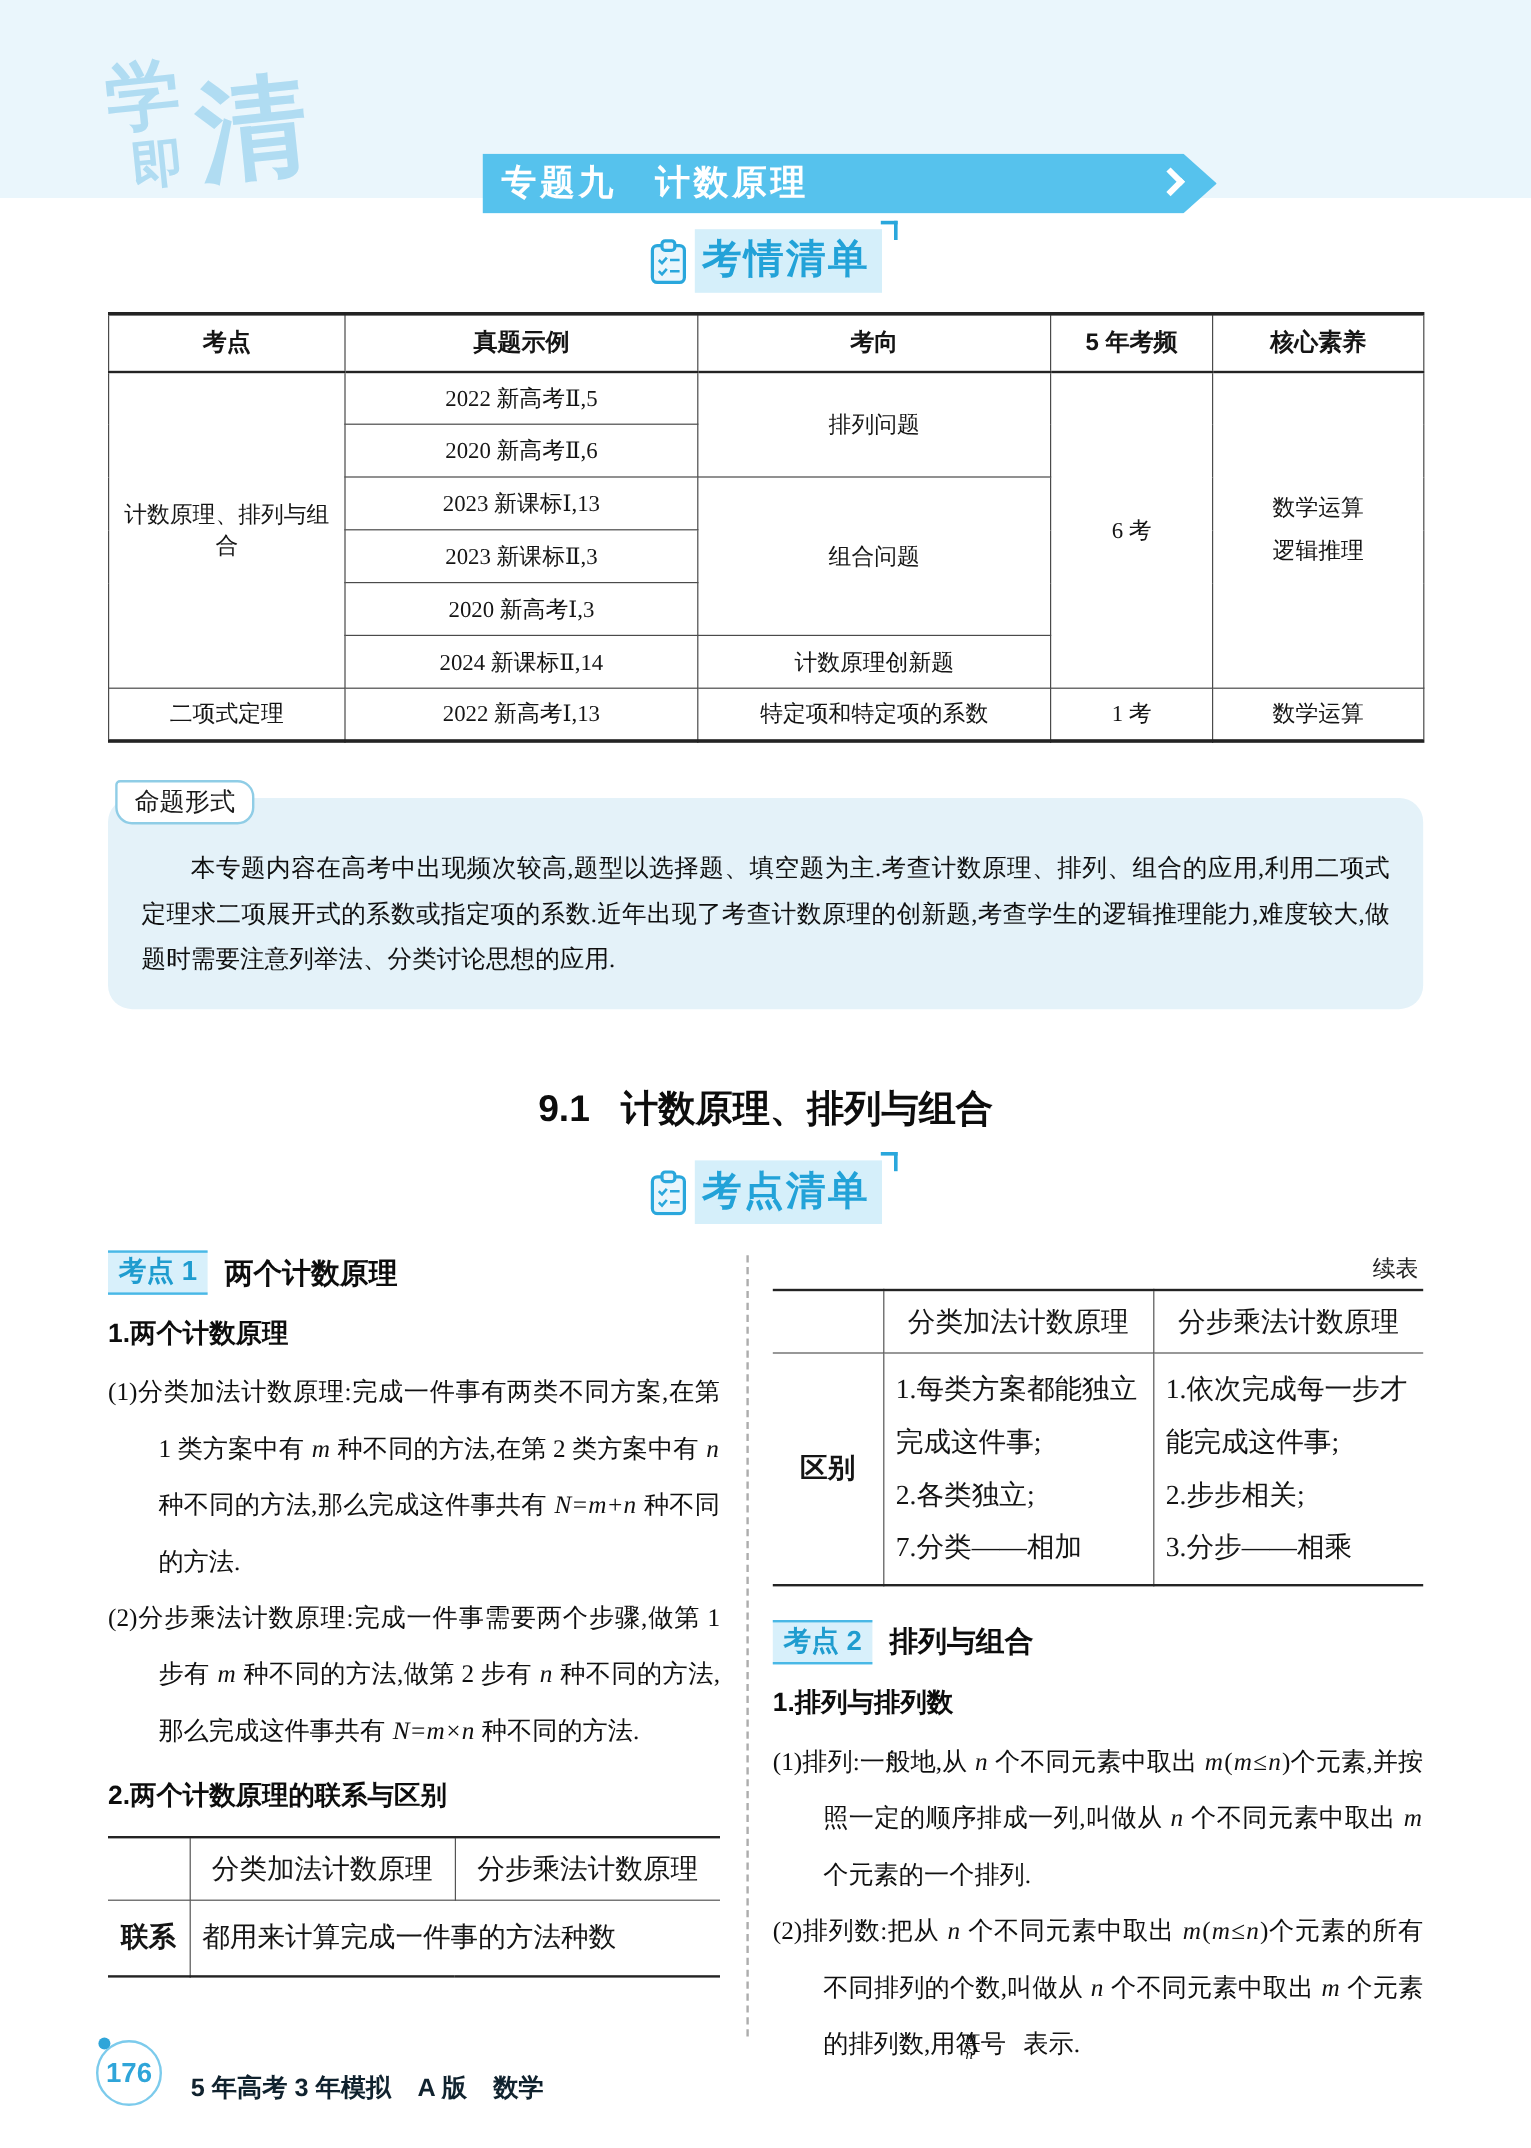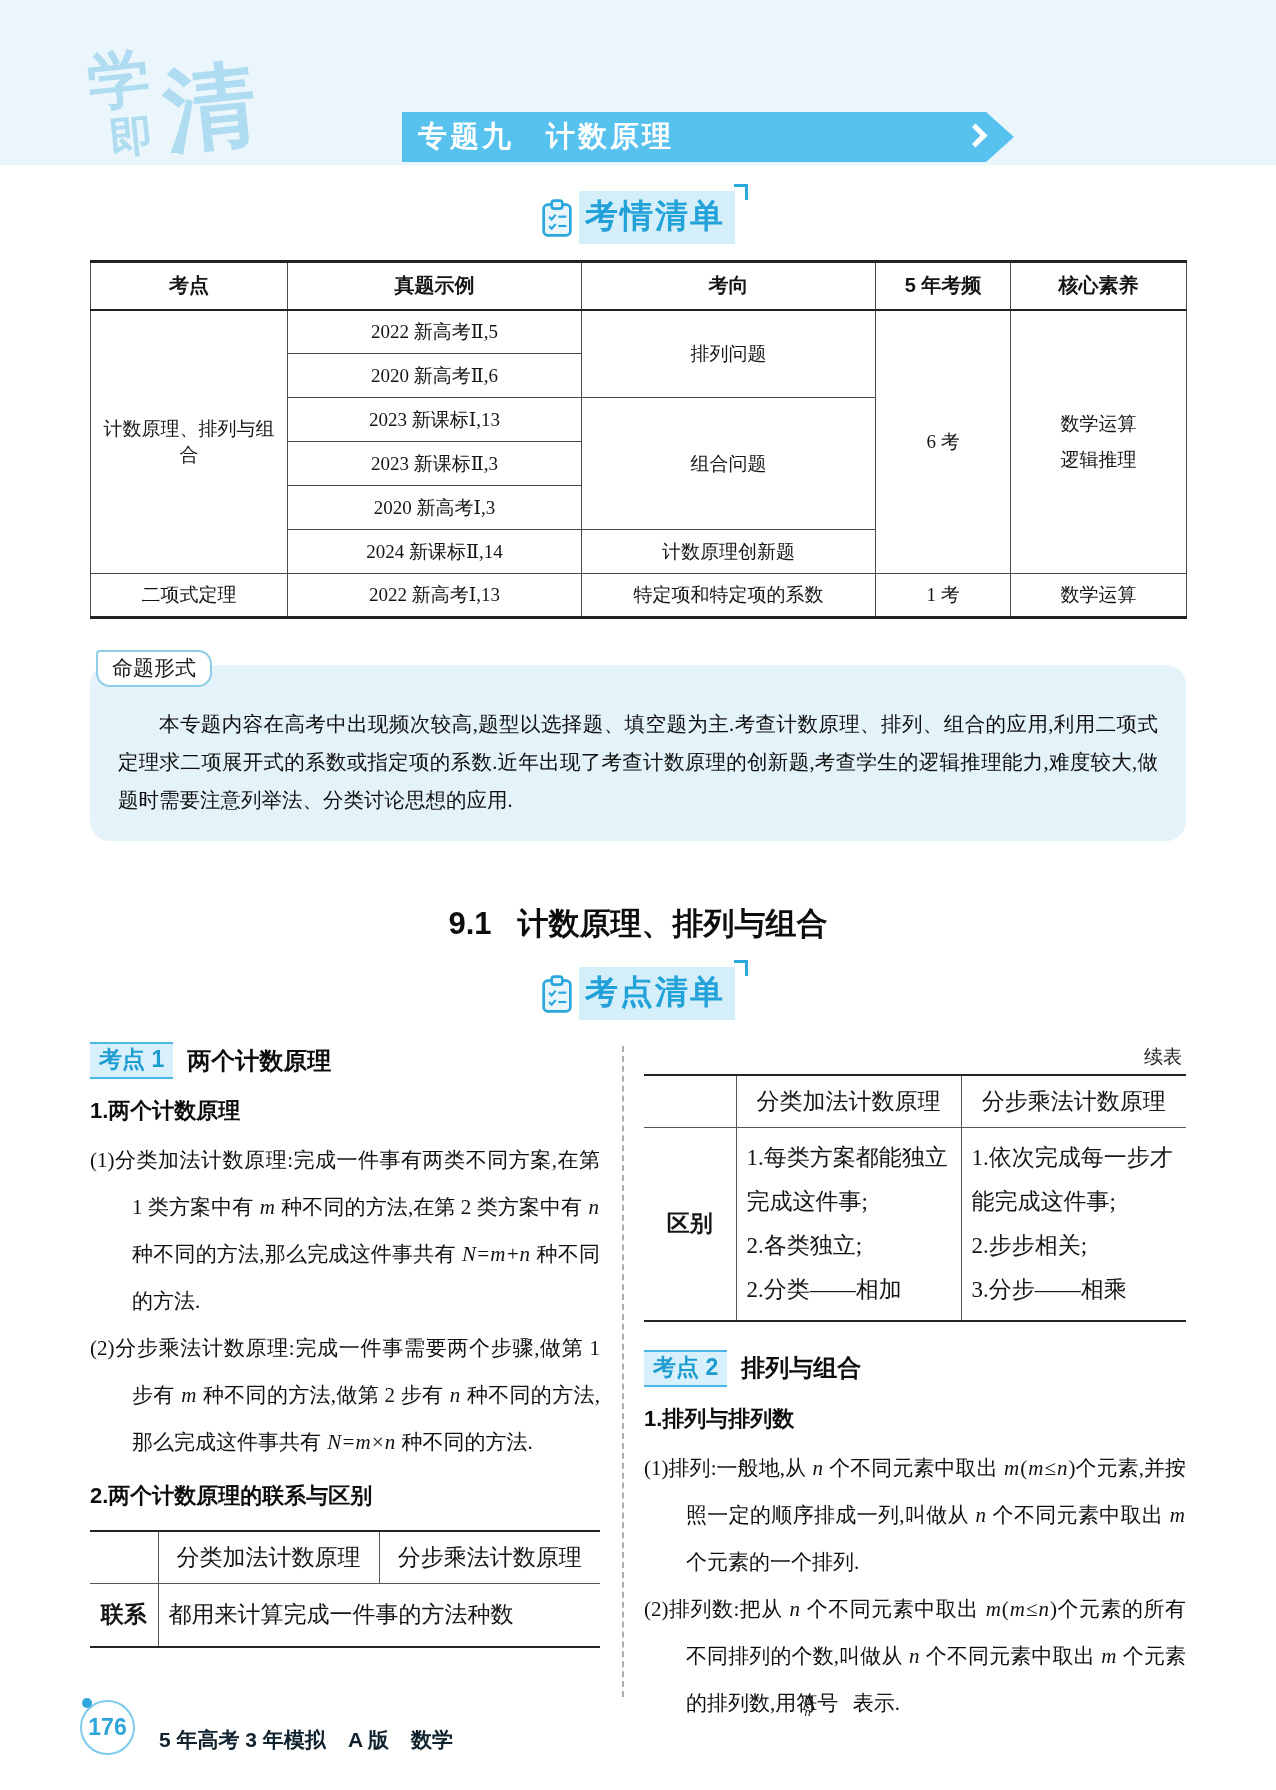--- a/index.html
+++ b/index.html
@@ -7,21 +7,21 @@
   body { font-family:"Liberation Serif","DejaVu Serif",serif; color:#151515; }
   .page { position:relative; width:1276px; height:1790px; background:#ffffff; overflow:hidden; margin:0 auto; }
 
   
   .top-band { position:relative; width:100%; height:165px; background:#eaf6fc; }
   .logo { position:absolute; left:78px; top:30px; width:200px; height:160px; color:#b0dcf2; font-family:"Liberation Sans","DejaVu Sans",sans-serif; font-weight:bold; }
   .logo span { position:absolute; display:block; transform:rotate(-6deg); }
   .logo .lg1 { left:10px; top:8px;  font-size:62px; }
   .logo .lg2 { left:32px; top:78px; font-size:44px; }
   .logo .lg3 { left:86px; top:16px; font-size:92px; }
-  .banner { position:absolute; left:402px; top:112px; width:612px; height:50px; background:#56c2ed;
+  .banner { position:absolute; left:402px; top:128px; width:612px; height:50px; background:#56c2ed;
             clip-path:polygon(0 0, calc(100% - 28px) 0, 100% 50%, calc(100% - 28px) 100%, 0 100%);
             display:flex; align-items:center; }
   .banner-title { color:#ffffff; font-family:"Liberation Sans","DejaVu Sans",sans-serif; font-weight:bold;
                   font-size:29px; letter-spacing:3px; padding-left:16px; }
   .banner-chevron { position:absolute; right:30px; top:15px; width:17px; height:17px;
                     border-top:5px solid #ffffff; border-right:5px solid #ffffff; transform:rotate(45deg); }
 
   
   .sec-header { position:relative; display:flex; align-items:center; width:fit-content; margin:0 auto; }
   .sec-header .clip-icon { margin-right:6px; position:relative; z-index:1; }
@@ -259,21 +259,21 @@
               <th>分类加法计数原理</th>
               <th>分步乘法计数原理</th>
             </tr>
           </thead>
           <tbody>
             <tr>
               <td class="row-label">区别</td>
               <td>
                 <div class="qubie-line">1.每类方案都能独立完成这件事;</div>
                 <div class="qubie-line">2.各类独立;</div>
-                <div class="qubie-line">2.分类——相加</div>
+                <div class="qubie-line">7.分类——相加</div>
               </td>
               <td>
                 <div class="qubie-line">1.依次完成每一步才能完成这件事;</div>
                 <div class="qubie-line">2.步步相关;</div>
                 <div class="qubie-line">3.分步——相乘</div>
               </td>
             </tr>
           </tbody>
         </table>
 

